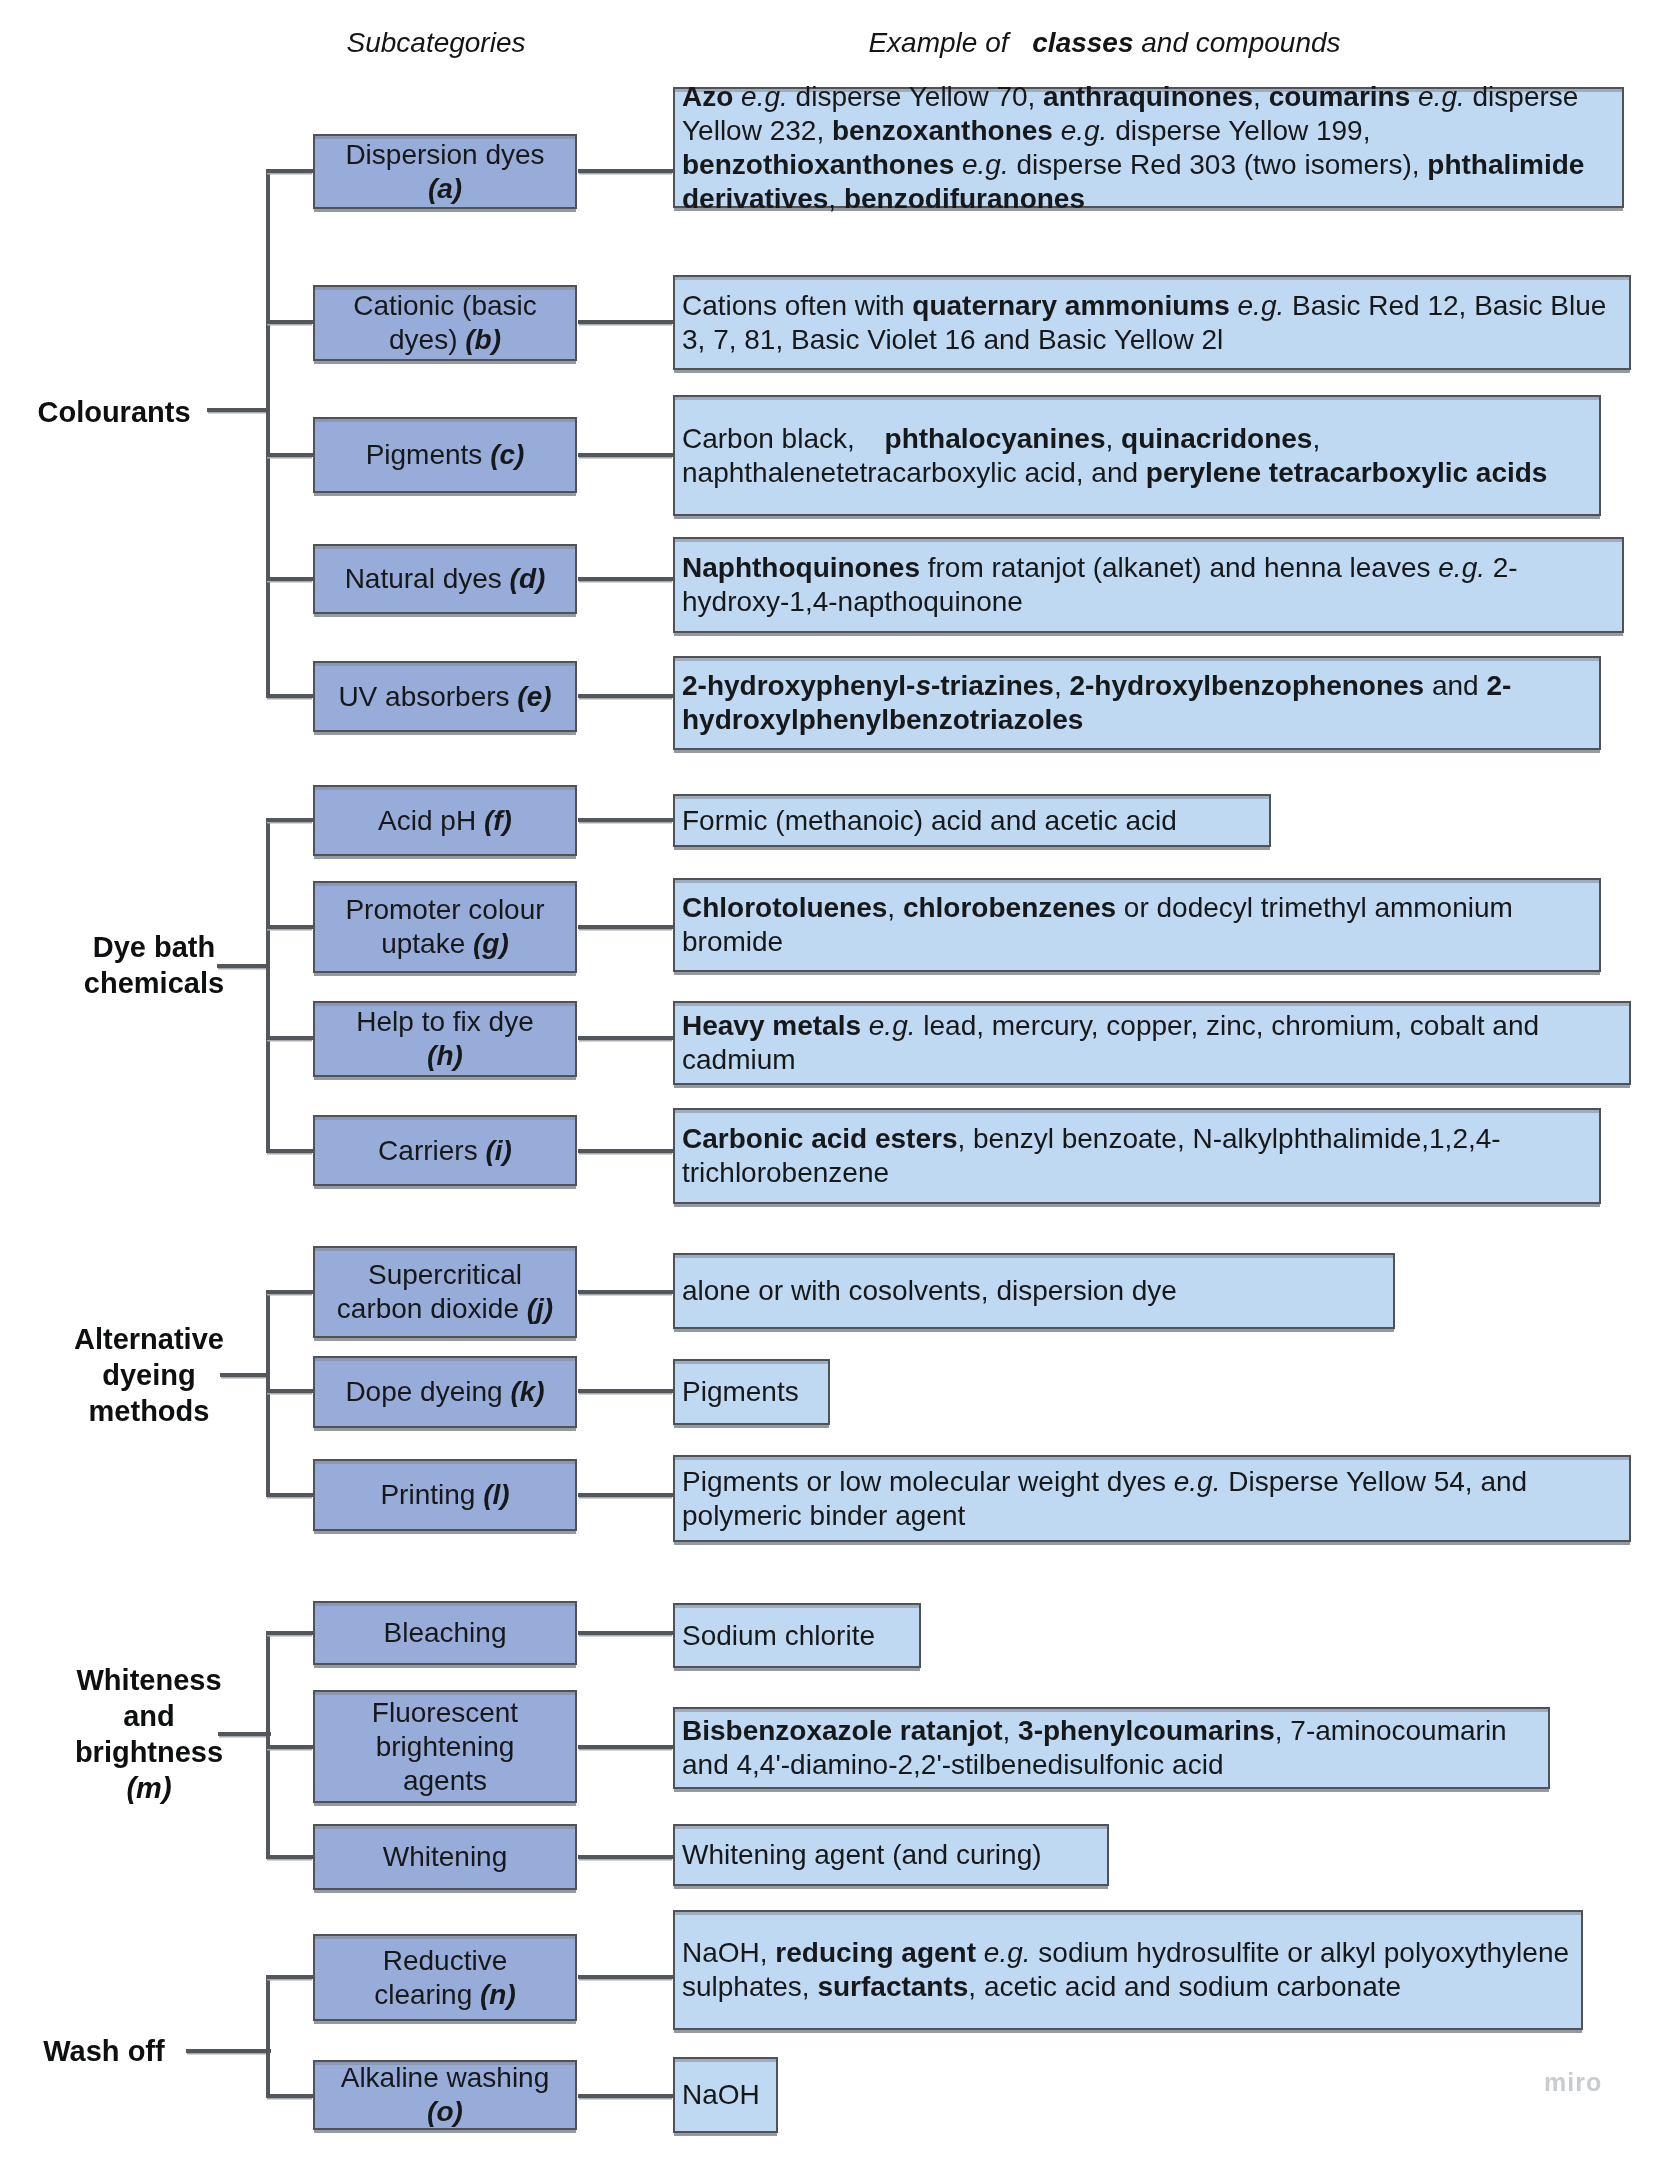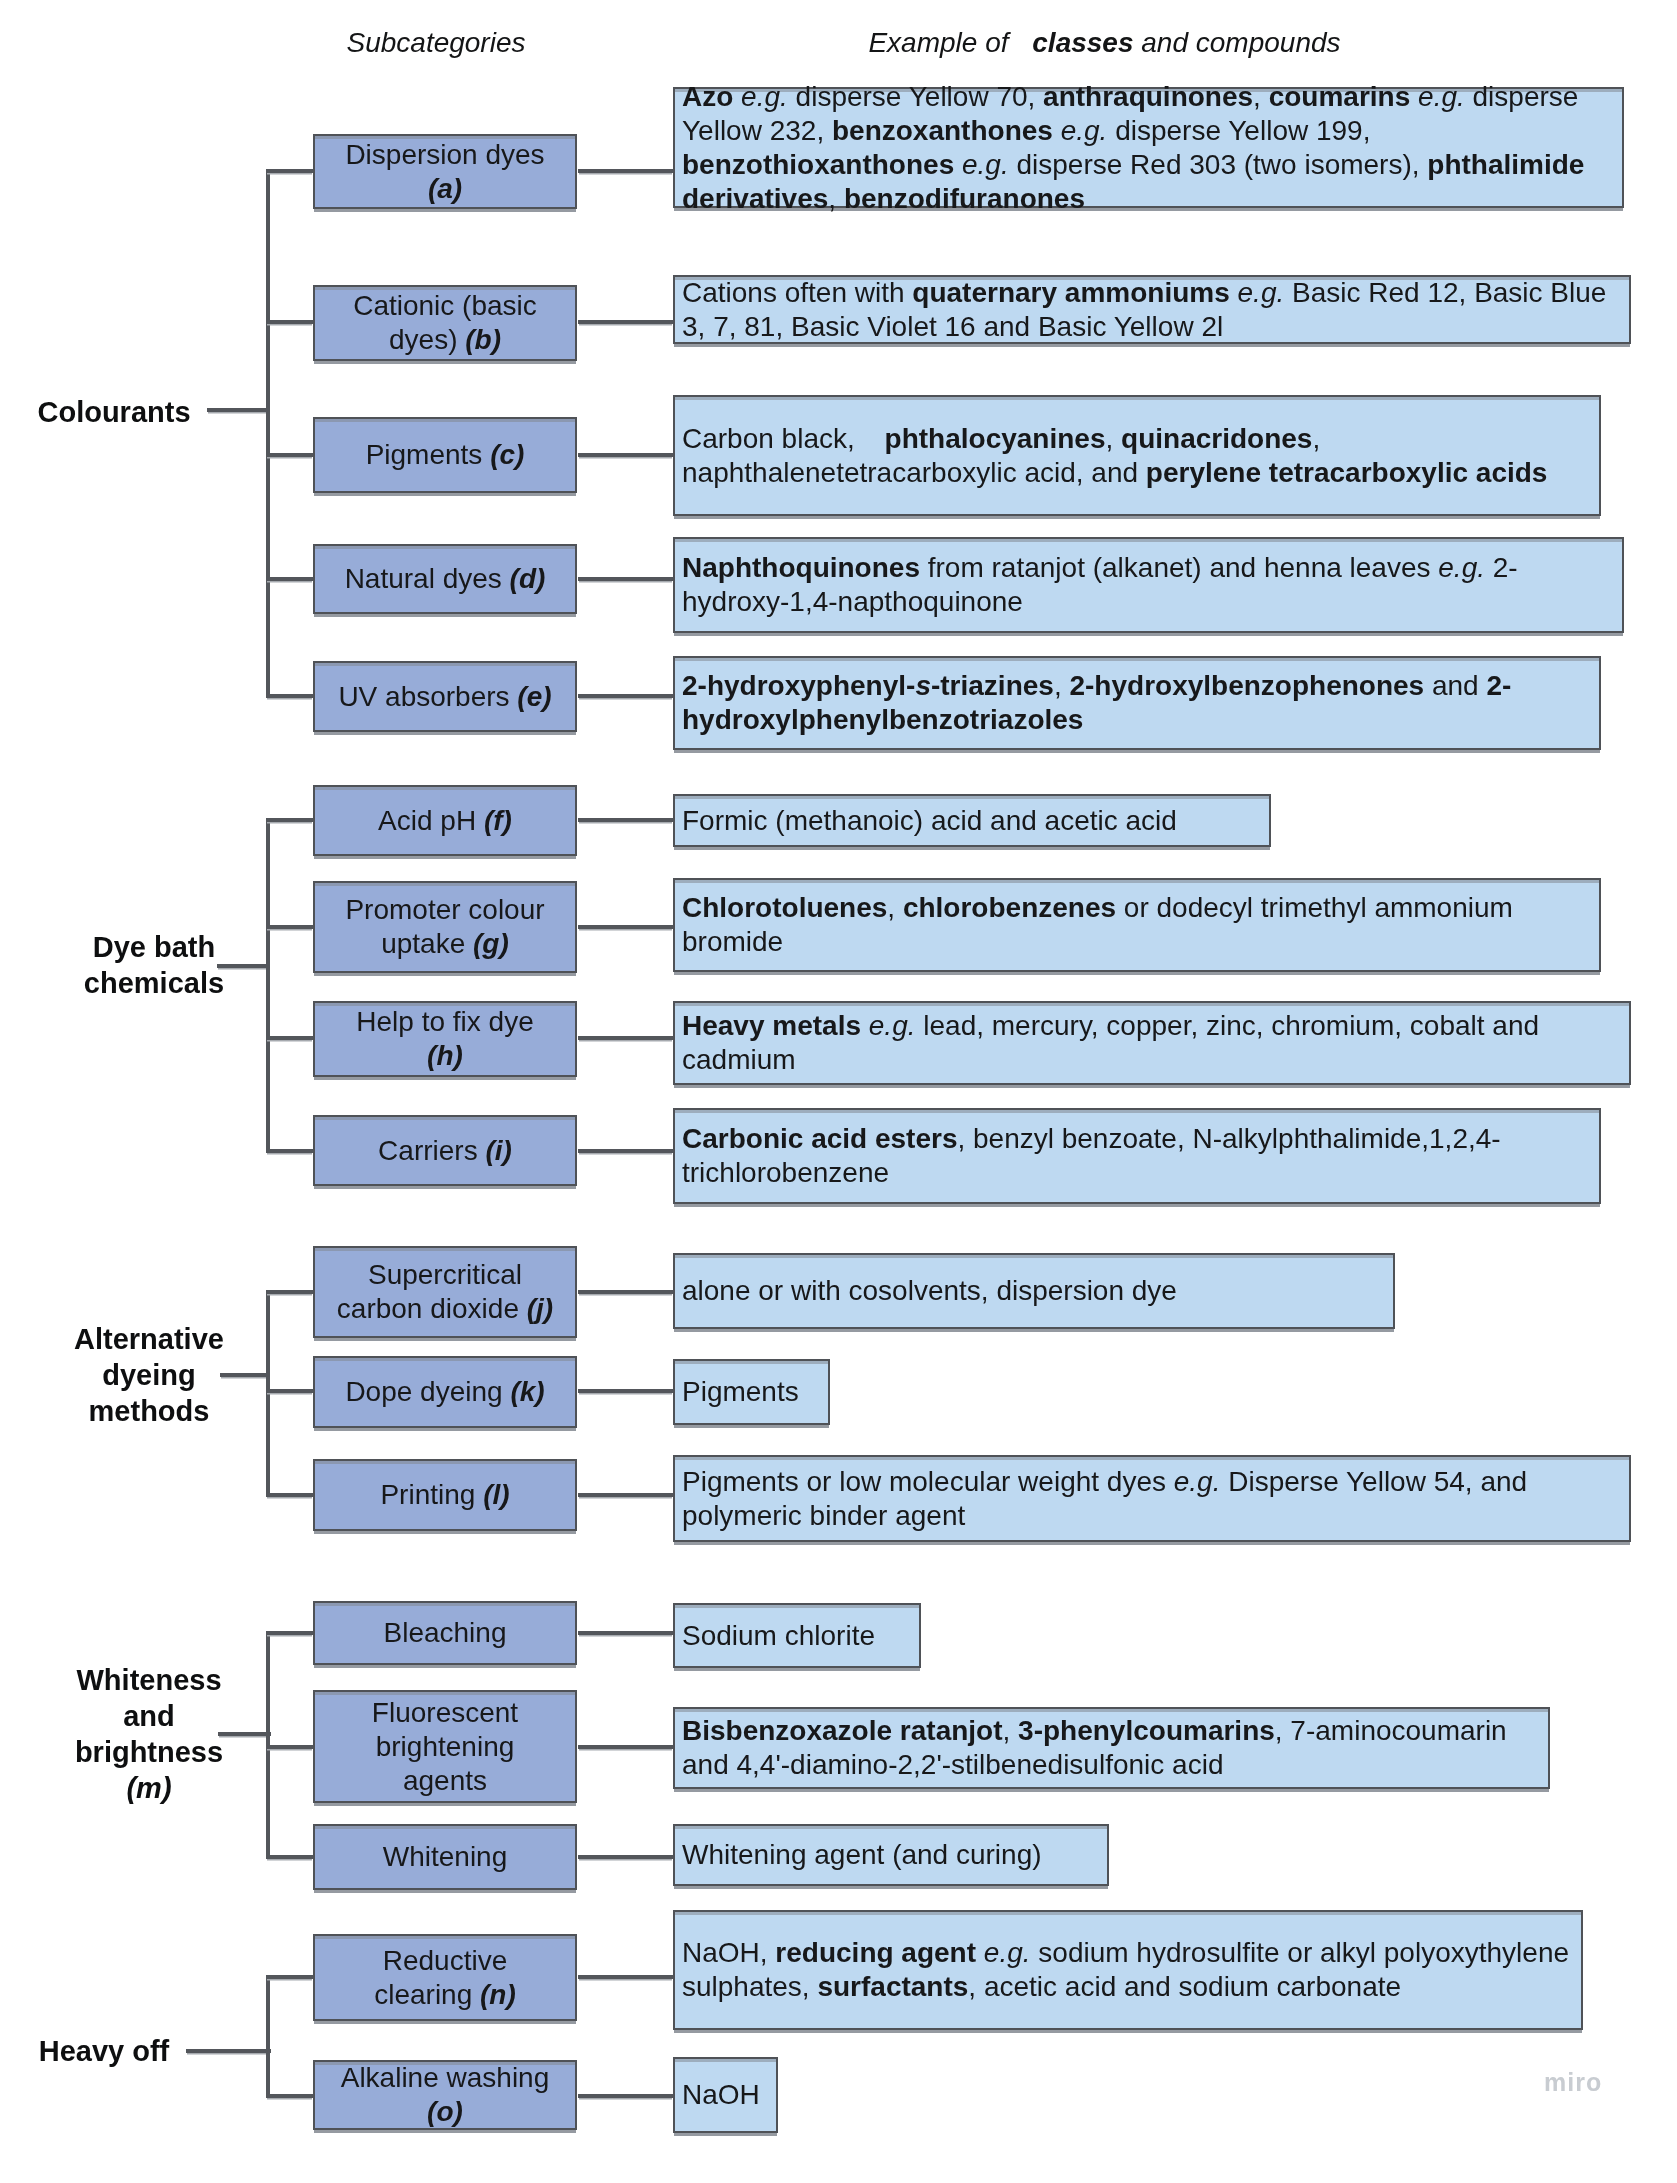--- a/index.html
+++ b/index.html
@@ -71,21 +71,21 @@
   <div class="hline" style="top:169px;left:578px;width:95px"></div>
   <div class="box ex" style="top:87px;height:121px;width:951px">
     <div class="txt"><span style="font-weight: bold;">Azo</span><span> </span><span style="font-style: italic;">e.g.</span><span> disperse Yellow 70, </span><span style="font-weight: bold;">anthraquinones</span><span>, </span><span style="font-weight: bold;">coumarins</span><span> </span><span style="font-style: italic;">e.g.</span><span> disperse Yellow 232, </span><span style="font-weight: bold;">benzoxanthones</span><span> </span><span style="font-style: italic;">e.g.</span><span> disperse Yellow 199, </span><span style="font-weight: bold;">benzothioxanthones</span><span> </span><span style="font-style: italic;">e.g.</span><span> disperse Red 303 (two isomers), </span><span style="font-weight: bold;">phthalimide derivatives</span><span>, </span><span style="font-weight: bold;">benzodifuranones</span></div>
   </div>
 
   <div class="hline" style="top:320px;left:266px;width:47px"></div>
   <div class="box sub" style="top:285px;height:76px">
     <div class="txt"><span>Cationic (basic</span><br><span>dyes) </span><span style="font-weight: bold; font-style: italic;">(b)</span></div>
   </div>
   <div class="hline" style="top:320px;left:578px;width:95px"></div>
-  <div class="box ex" style="top:275px;height:69px;width:958px">
+  <div class="box ex" style="top:275px;height:95px;width:958px">
     <div class="txt"><span>Cations often with </span><span style="font-weight: bold;">quaternary ammoniums</span><span> </span><span style="font-style: italic;">e.g.</span><span> Basic Red 12, Basic Blue 3, 7, 81, Basic Violet 16 and Basic Yellow 2l</span></div>
   </div>
 
   <div class="hline" style="top:453px;left:266px;width:47px"></div>
   <div class="box sub" style="top:417px;height:76px">
     <div class="txt"><span>Pigments </span><span style="font-weight: bold; font-style: italic;">(c)</span></div>
   </div>
   <div class="hline" style="top:453px;left:578px;width:95px"></div>
   <div class="box ex" style="top:395px;height:121px;width:928px">
     <div class="txt"><span>Carbon black, </span><span style="font-weight: bold; margin-left: 22px;">phthalocyanines</span><span>, </span><span style="font-weight: bold;">quinacridones</span><span>, naphthalenetetracarboxylic acid, and </span><span style="font-weight: bold;">perylene tetracarboxylic acids</span></div>
@@ -204,21 +204,21 @@
 
   <div class="hline" style="top:1855px;left:266px;width:47px"></div>
   <div class="box sub" style="top:1824px;height:66px">
     <div class="txt"><span>Whitening</span></div>
   </div>
   <div class="hline" style="top:1855px;left:578px;width:95px"></div>
   <div class="box ex" style="top:1824px;height:62px;width:436px">
     <div class="txt"><span>Whitening agent (and curing)</span></div>
   </div>
 
-  <div class="cat" style="left:0px;top:2033px;width:208px"><span style="font-weight: bold;">Heavy off</span></div>
+  <div class="cat" style="left:0px;top:2033px;width:208px"><span style="font-weight: bold;">Wash off</span></div>
   <div class="hline" style="top:2049px;left:186px;width:85px"></div>
   <div class="vline" style="left:266px;top:1975px;height:123px"></div>
 
   <div class="hline" style="top:1975px;left:266px;width:47px"></div>
   <div class="box sub" style="top:1934px;height:87px">
     <div class="txt"><span>Reductive</span><br><span>clearing </span><span style="font-weight: bold; font-style: italic;">(n)</span></div>
   </div>
   <div class="hline" style="top:1975px;left:578px;width:95px"></div>
   <div class="box ex" style="top:1910px;height:120px;width:910px">
     <div class="txt"><span>NaOH, </span><span style="font-weight: bold;">reducing agent</span><span> </span><span style="font-style: italic;">e.g.</span><span> sodium hydrosulfite or alkyl polyoxythylene sulphates, </span><span style="font-weight: bold;">surfactants</span><span>, acetic acid and sodium carbonate</span></div>

